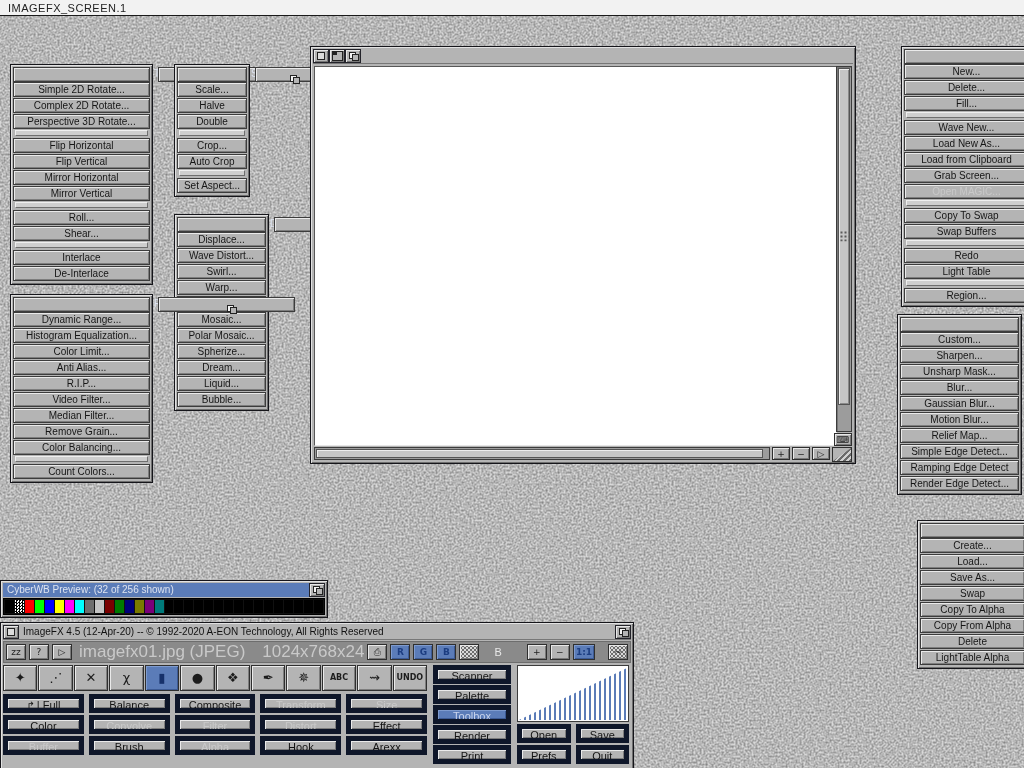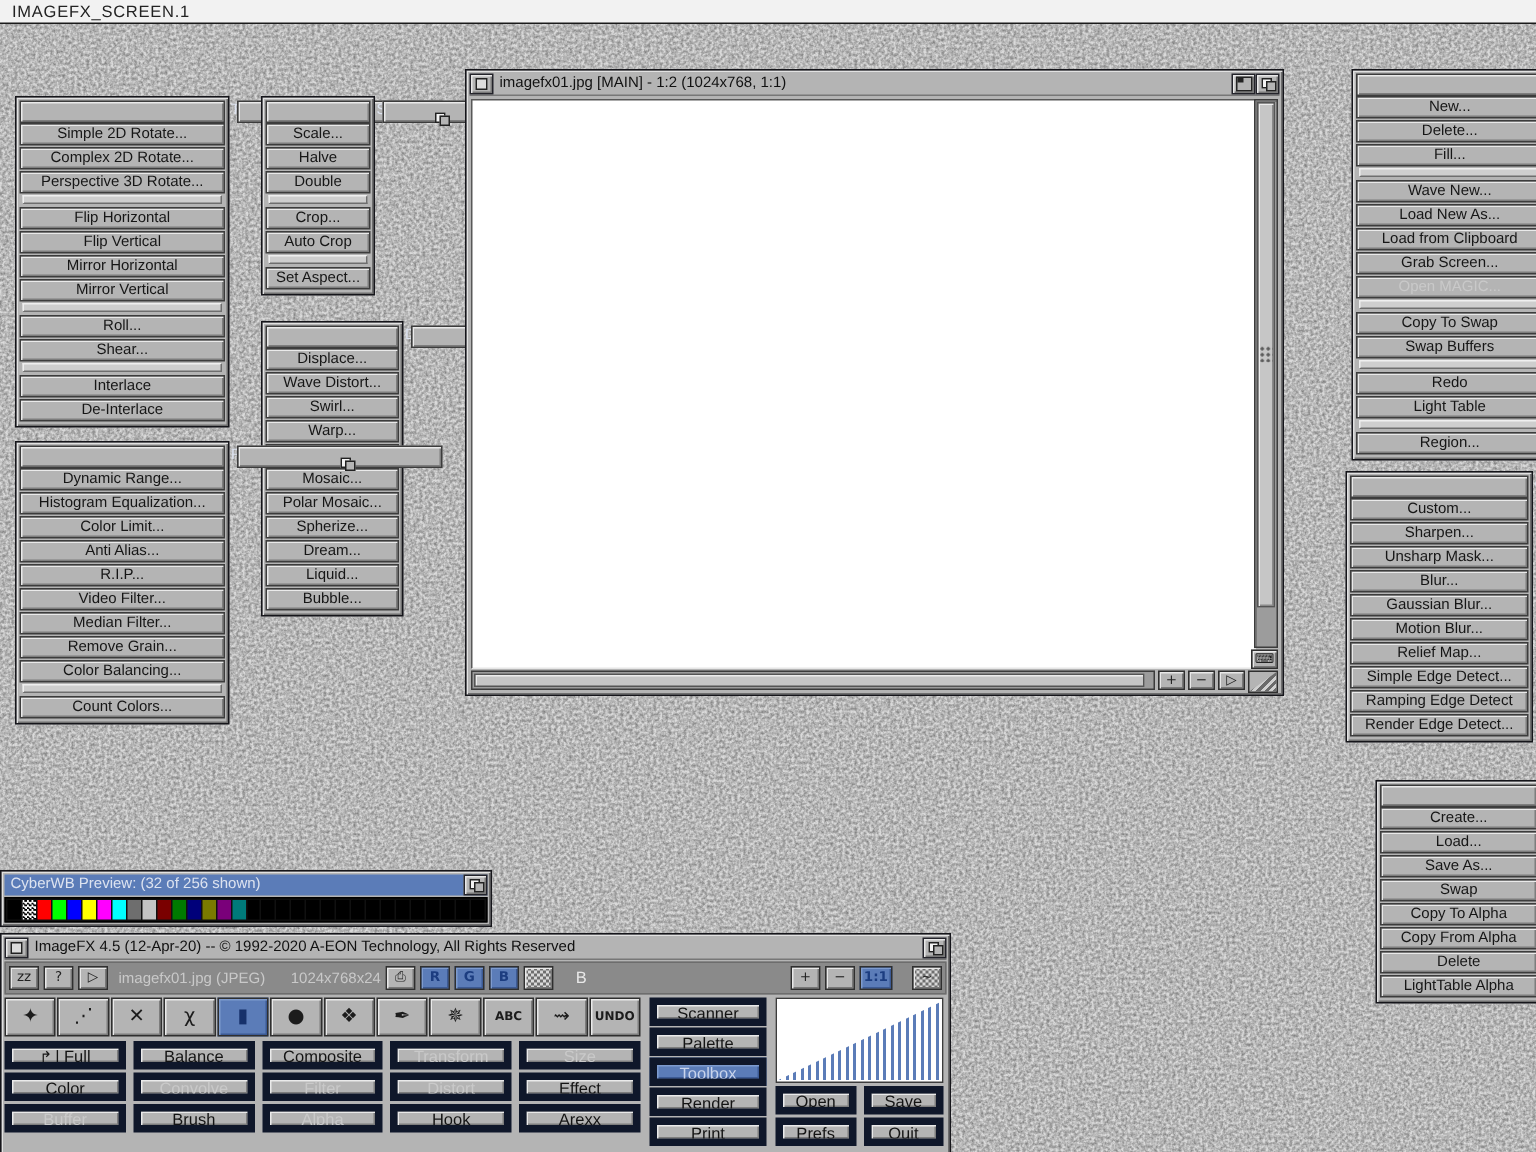--- a/index.html
+++ b/index.html
@@ -64,21 +64,21 @@
   .swatch{flex:1;height:100%;}
   .swatch.dither{background-image:repeating-conic-gradient(#000 0 25%,#fff 0 50%);background-size:3px 3px}
   
   .tbwin{left:0;top:622px;width:634px;height:176px}
   .info{height:20px;background:#8a8a8a;border:1px solid #6d6d6d;margin:1px 0 2px;
         display:flex;align-items:center;gap:3px;padding:0 2px}
   .ibtn{height:16px;min-width:20px;background:#b4b4b4;border:1px solid #2f2f2f;padding:0 2px;
         box-shadow:inset 1px 1px 0 #e8e8e8,inset -1px -1px 0 #787878;
         font-family:"DejaVu Sans",sans-serif;font-size:9px;color:#222;cursor:pointer}
   .ibtn.blue{background:#5b7cb8;color:#1c3d80;font-weight:bold;box-shadow:inset 1px 1px 0 #7e9bce,inset -1px -1px 0 #3c5a94}
-  .ilabel{font-size:10px;color:#c9c9c9;white-space:nowrap}
+  .ilabel{font-size:17px;color:#c9c9c9;white-space:nowrap}
   .checker{background-image:repeating-conic-gradient(#6e6e6e 0 25%,#d9d9d9 0 50%);background-size:4px 4px;width:18px}
   .modeB{font-size:11px;color:#e8e8e8;padding:0 2px}
   .content{display:flex;gap:6px}
   .leftcol{width:424px}
   .toolrow{display:flex;gap:1px;margin-bottom:3px}
   .tool{flex:1;height:26px;background:#b4b4b4;border:1px solid #2f2f2f;padding:0;
         box-shadow:inset 1px 1px 0 #eaeaea,inset -1px -1px 0 #7d7d7d;cursor:pointer;
         font-family:"DejaVu Sans",sans-serif;font-size:13px;color:#1c1c1c;line-height:24px}
   .tool.sel{background:#5b7cb8;color:#16316b;box-shadow:inset 1px 1px 0 #7e9bce,inset -1px -1px 0 #3c5a94}
   .tool.undo{font-size:8px;font-weight:bold;letter-spacing:0}
@@ -249,21 +249,20 @@
   <button>Copy From Alpha</button>
   <button>Delete</button>
   <button>LightTable Alpha</button>
 </div>
 
 <div class="win main-win">
   <div class="tbar gray">
     <button class="g">
         <span class="sq-open"></span>
       </button>
-    <span class="ttext">imagefx01.jpg [MAIN] - 1:2 (1024x768, 1:1)</span>
     <button class="g">
         <span class="zoom-ic"></span>
       </button>
     <button class="g">
         <span class="depth-ic"></span>
       </button>
   </div>
   <div class="m-canvas"></div>
   <div class="m-vtrack">
     <div class="m-vthumb">

